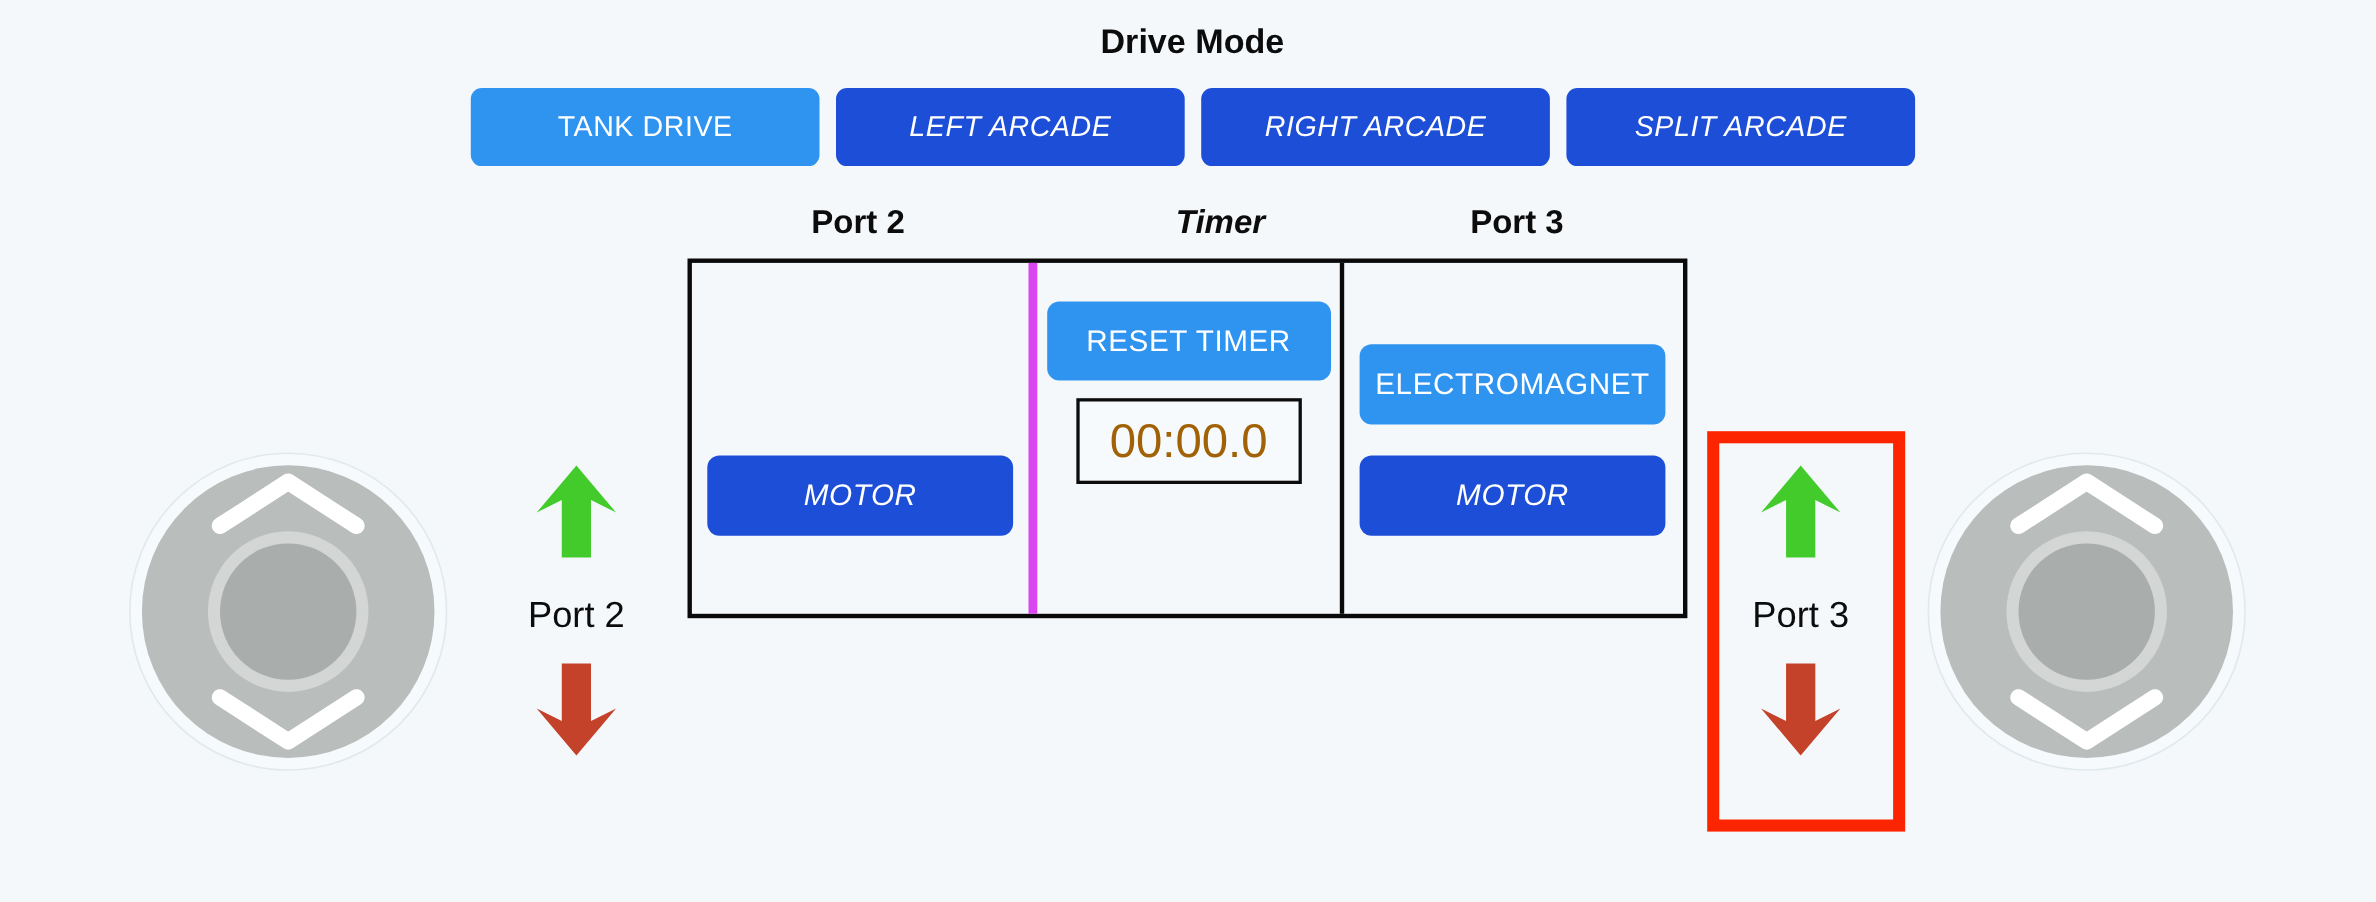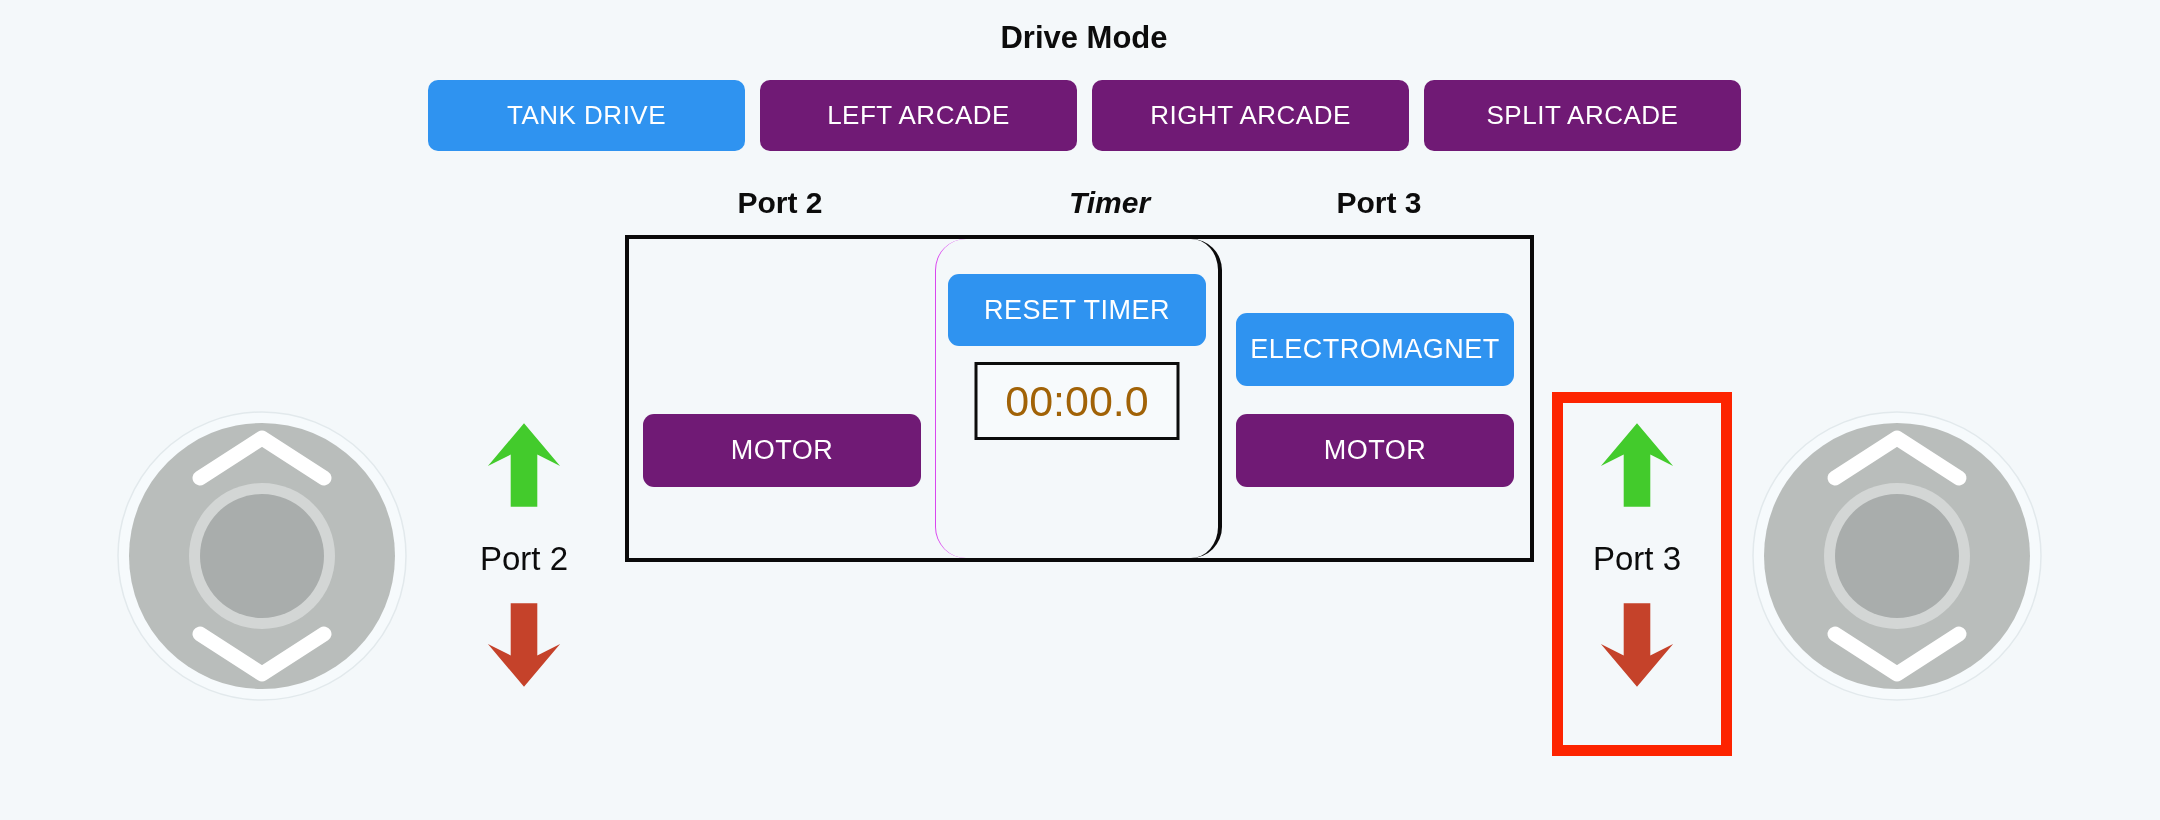--- a/index.html
+++ b/index.html
@@ -23,39 +23,39 @@
     display:flex;align-items:center;justify-content:center;
     color:#ffffff;
     border:none;border-radius:10px;
     font-family:"Liberation Sans", sans-serif;
     font-size:26px;
     cursor:pointer;
     letter-spacing:0.5px;
   }
   .drive-btn{width:317px;height:71px;}
   .btn.active{background:#2f93f0;}
-  .btn.inactive{background:#701a75;}
+  .btn.inactive{background:#1d4ed8;font-style:italic;}
   .col-header{
     position:absolute;top:186px;height:40px;
     text-align:center;
     font-size:30px;font-weight:bold;color:#0c0c0c;
   }
   .hdr-1{left:625px;width:310px;}
   .hdr-2{left:965px;width:289px;font-style:italic;}
   .hdr-3{left:1224px;width:310px;}
   .panel{
     position:absolute;left:625px;top:235px;
     width:909px;height:327px;
     box-sizing:border-box;
     border:4px solid #0a0a0a;
     display:grid;
     grid-template-columns:306px 287px 306px;
   }
   .panel-col{position:relative;}
-  .panel-col.mid{border-left:1px solid #d946ef;border-right:4px solid #0a0a0a;border-radius:31px;}
+  .panel-col.mid{border-left:8px solid #d946ef;border-right:4px solid #0a0a0a;}
   .panel-btn{
     position:absolute;left:50%;transform:translateX(-50%);
     width:278px;height:73px;border-radius:11px;
     font-size:27px;
   }
   .timer-btn{width:258px;height:72px;}
   .pos-a{top:74px;}
   .pos-b{top:175px;}
   .timer-reset{top:35px;}
   .timer-start{top:218px;}

